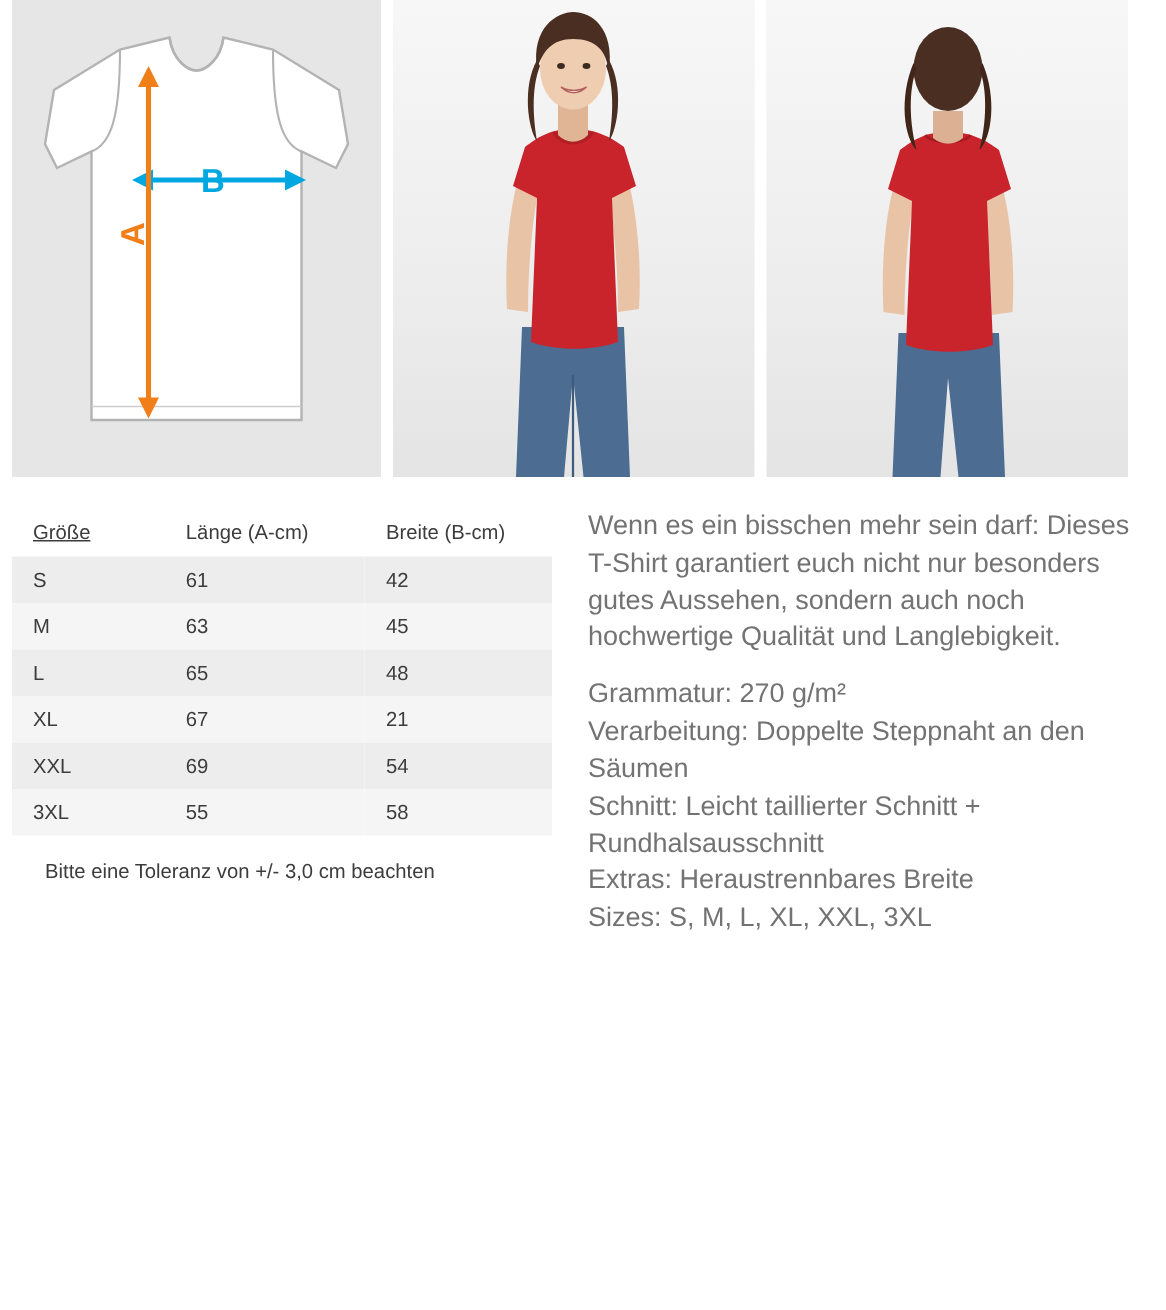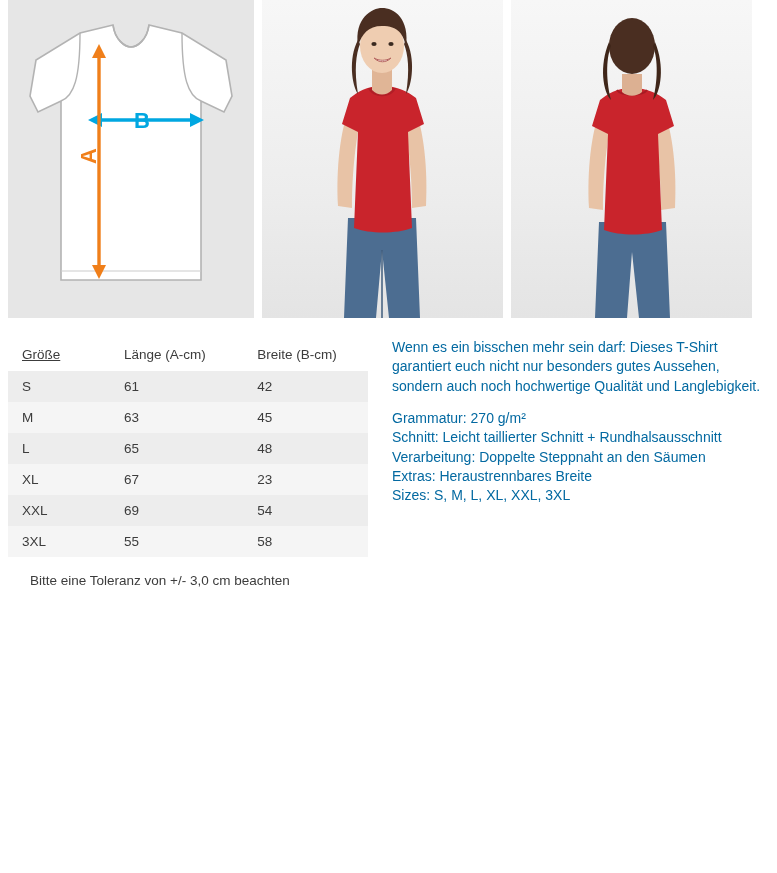--- a/index.html
+++ b/index.html
@@ -98,23 +98,23 @@
     margin-top: 16px;
     padding-left: 22px;
     font-size: 13.5px;
     color: #3c3c3c;
   }
 
   
   .desc {
     width: 370px;
     padding-left: 24px;
-    font-size: 14px;
+    font-size: 18px;
     line-height: 1.38;
-    color: #0369a1;
+    color: #737373;
   }
   .desc p {
     margin: 0 0 13px 0;
   }
   .desc .spec-line {
     margin: 0;
   }
 </style>
 </head>
 <body>
@@ -220,41 +220,41 @@
             <td>45</td>
           </tr>
           <tr>
             <td>L</td>
             <td>65</td>
             <td>48</td>
           </tr>
           <tr>
             <td>XL</td>
             <td>67</td>
-            <td>23</td>
+            <td>21</td>
           </tr>
           <tr>
             <td>XXL</td>
             <td>69</td>
             <td>54</td>
           </tr>
           <tr>
             <td>3XL</td>
             <td>55</td>
             <td>58</td>
           </tr>
         </tbody>
       </table>
 
       <div class="tolerance">Bitte eine Toleranz von +/- 3,0 cm beachten</div>
     </div>
 
     <div class="desc">
       <p>Wenn es ein bisschen mehr sein darf: Dieses T-Shirt garantiert euch nicht nur besonders gutes Aussehen, sondern auch noch hochwertige Qualität und Langlebigkeit.</p>
       <p class="spec-line">Grammatur: 270 g/m²</p>
+      <p class="spec-line">Verarbeitung: Doppelte Steppnaht an den Säumen</p>
       <p class="spec-line">Schnitt:  Leicht taillierter Schnitt + Rundhalsausschnitt</p>
-      <p class="spec-line">Verarbeitung: Doppelte Steppnaht an den Säumen</p>
       <p class="spec-line">Extras: Heraustrennbares Breite</p>
       <p class="spec-line">Sizes: S, M, L, XL, XXL, 3XL</p>
     </div>
 
   </div>
 </div>
 
 </body></html>

